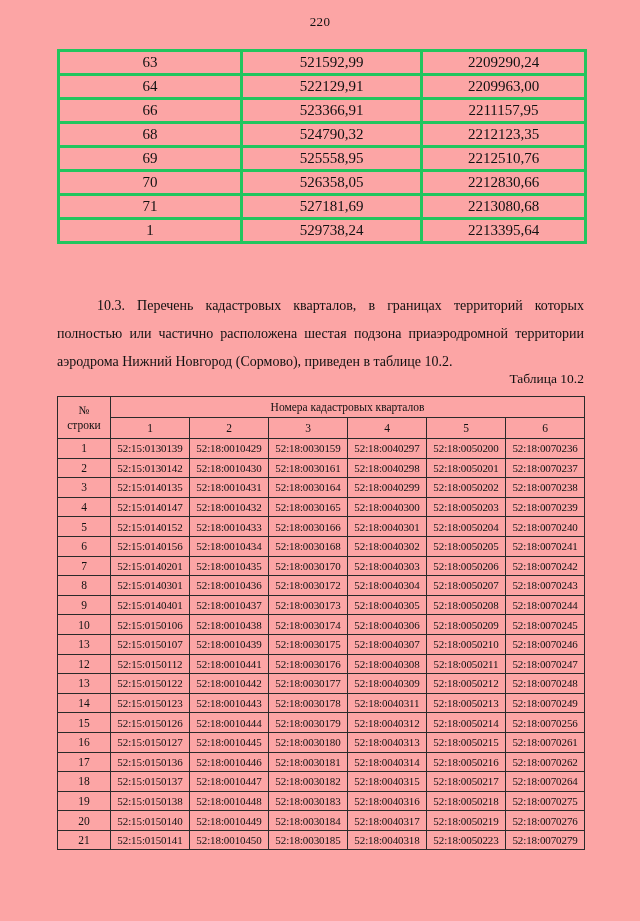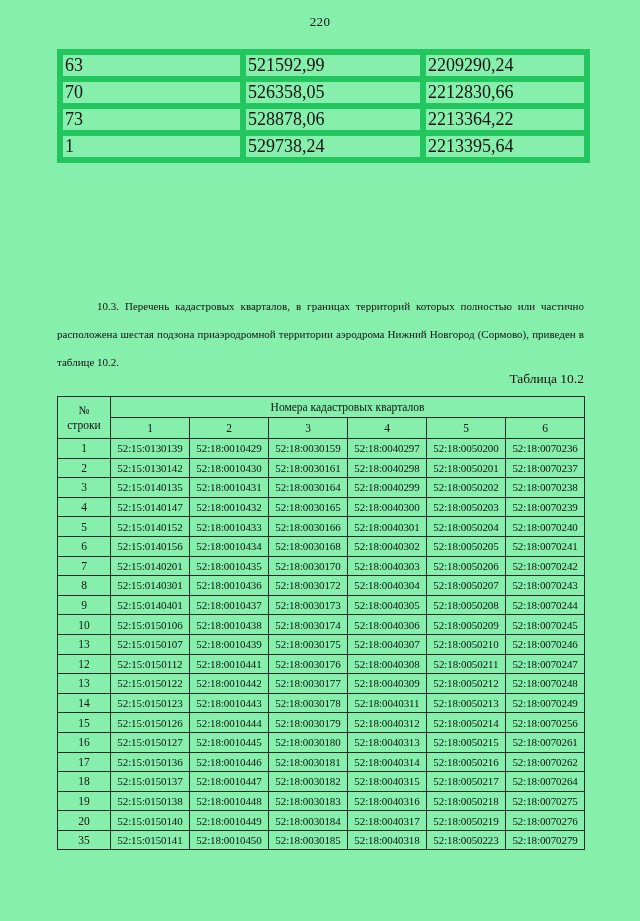--- a/index.html
+++ b/index.html
@@ -15,21 +15,21 @@
     color: #111111;
     overflow: hidden;
   }
 
   .page {
     position: absolute;
     left: 0;
     top: 0;
     width: 640px;
     height: 921px;
-    background: #86efac;
+    background: #fca5a5;
   }
 
   .page-number {
     position: absolute;
     top: 14px;
     left: 0;
     width: 640px;
     text-align: center;
     font-size: 13px;
     letter-spacing: 0.3px;
@@ -38,38 +38,39 @@
   
   .coords-table {
     position: absolute;
     left: 57px;
     top: 49px;
     width: 527px;
     border-collapse: collapse;
     table-layout: fixed;
   }
   .coords-table td {
-    border: 6px solid #22c55e;
+    border: 3px solid #22c55e;
     height: 21px;
     line-height: 19px;
-    font-size: 18px;
+    text-align: center;
+    font-size: 15px;
     padding: 0 2px;
     vertical-align: middle;
   }
   .coords-table col.c-num  { width: 183px; }
   .coords-table col.c-x    { width: 180px; }
   .coords-table col.c-y    { width: 164px; }
 
   
   .para {
     position: absolute;
     left: 57px;
     top: 292px;
     width: 527px;
-    font-size: 11px;
+    font-size: 14px;
     line-height: 28px;
     text-align: justify;
     text-indent: 40px;
     text-align-last: left;
   }
 
   .table-caption {
     position: absolute;
     right: 56px;
     top: 371px;
@@ -136,28 +137,48 @@
         <col class="c-x">
         <col class="c-y">
     </colgroup>
     <tbody>
         <tr>
           <td>63</td>
           <td>521592,99</td>
           <td>2209290,24</td>
         </tr>
         <tr>
+          <td>64</td>
+          <td>522129,91</td>
+          <td>2209963,00</td>
+        </tr>
+        <tr>
+          <td>66</td>
+          <td>523366,91</td>
+          <td>2211157,95</td>
+        </tr>
+        <tr>
+          <td>68</td>
+          <td>524790,32</td>
+          <td>2212123,35</td>
+        </tr>
+        <tr>
+          <td>69</td>
+          <td>525558,95</td>
+          <td>2212510,76</td>
+        </tr>
+        <tr>
           <td>70</td>
           <td>526358,05</td>
           <td>2212830,66</td>
         </tr>
         <tr>
-          <td>73</td>
-          <td>528878,06</td>
-          <td>2213364,22</td>
+          <td>71</td>
+          <td>527181,69</td>
+          <td>2213080,68</td>
         </tr>
         <tr>
           <td>1</td>
           <td>529738,24</td>
           <td>2213395,64</td>
         </tr>
       </tbody>
   </table>
 
   <div class="para">10.3. Перечень кадастровых кварталов, в границах территорий которых полностью или частично расположена шестая подзона приаэродромной территории аэродрома Нижний Новгород (Сормово), приведен в таблице 10.2.</div>
@@ -366,21 +387,21 @@
         <tr>
           <td class="rownum">20</td>
           <td>52:15:0150140</td>
           <td>52:18:0010449</td>
           <td>52:18:0030184</td>
           <td>52:18:0040317</td>
           <td>52:18:0050219</td>
           <td>52:18:0070276</td>
         </tr>
         <tr>
-          <td class="rownum">35</td>
+          <td class="rownum">21</td>
           <td>52:15:0150141</td>
           <td>52:18:0010450</td>
           <td>52:18:0030185</td>
           <td>52:18:0040318</td>
           <td>52:18:0050223</td>
           <td>52:18:0070279</td>
         </tr>
       </tbody>
   </table>
 

